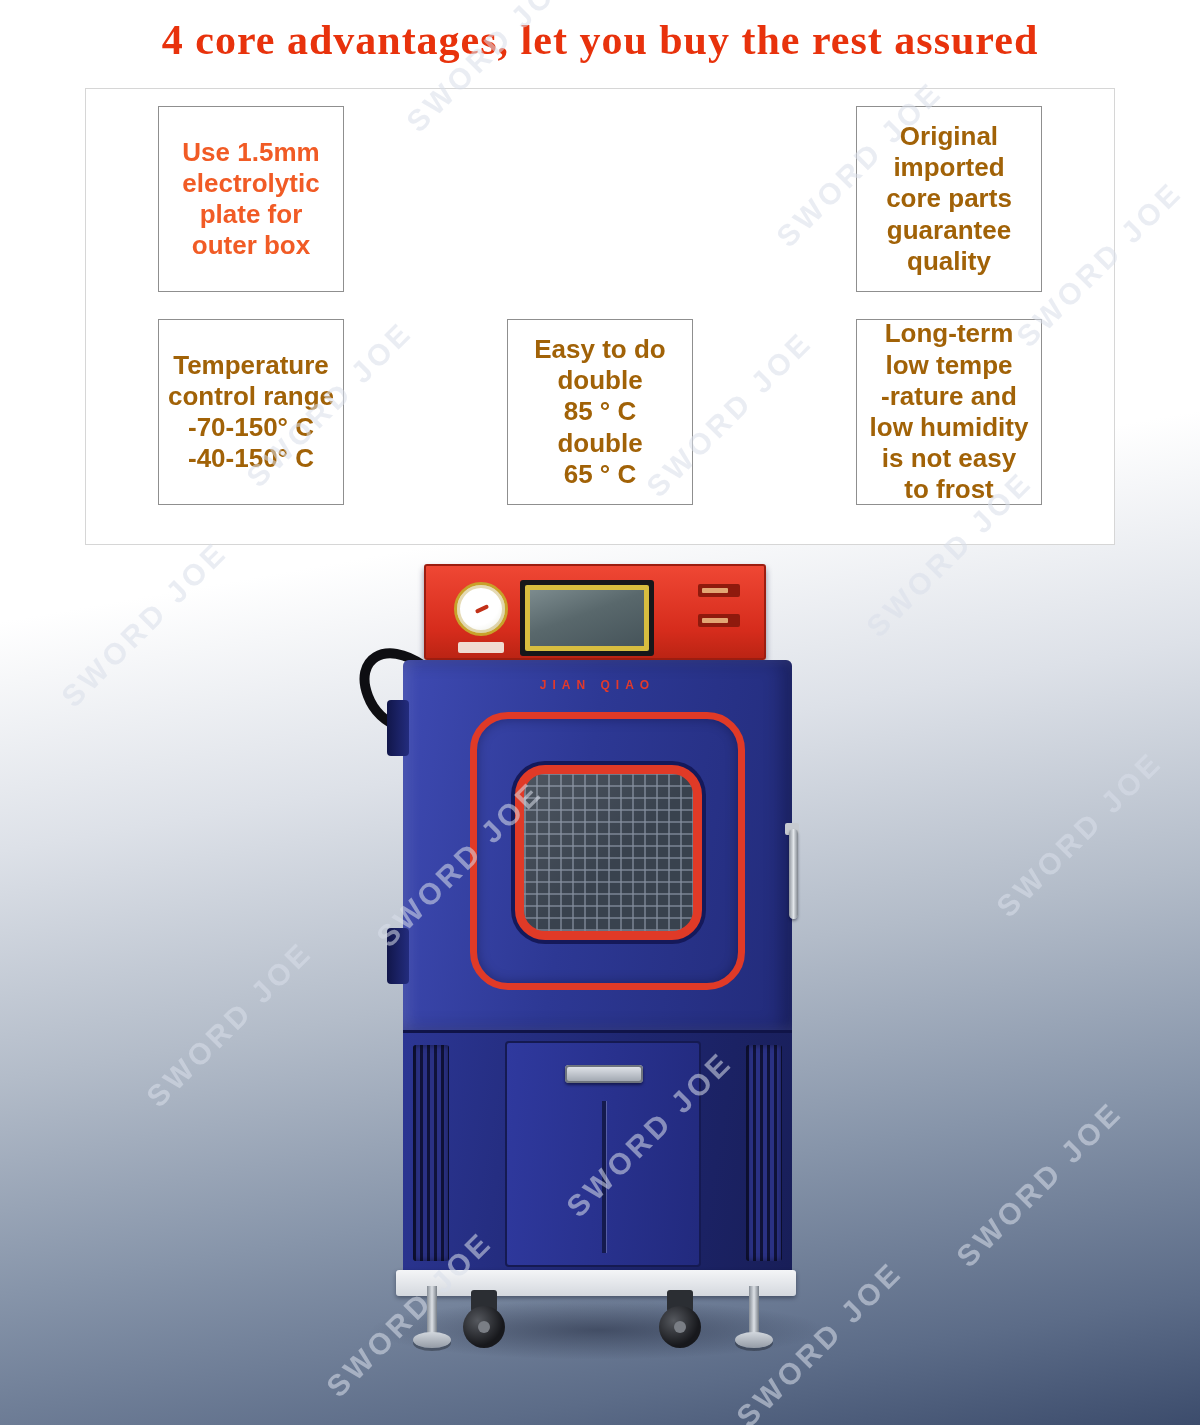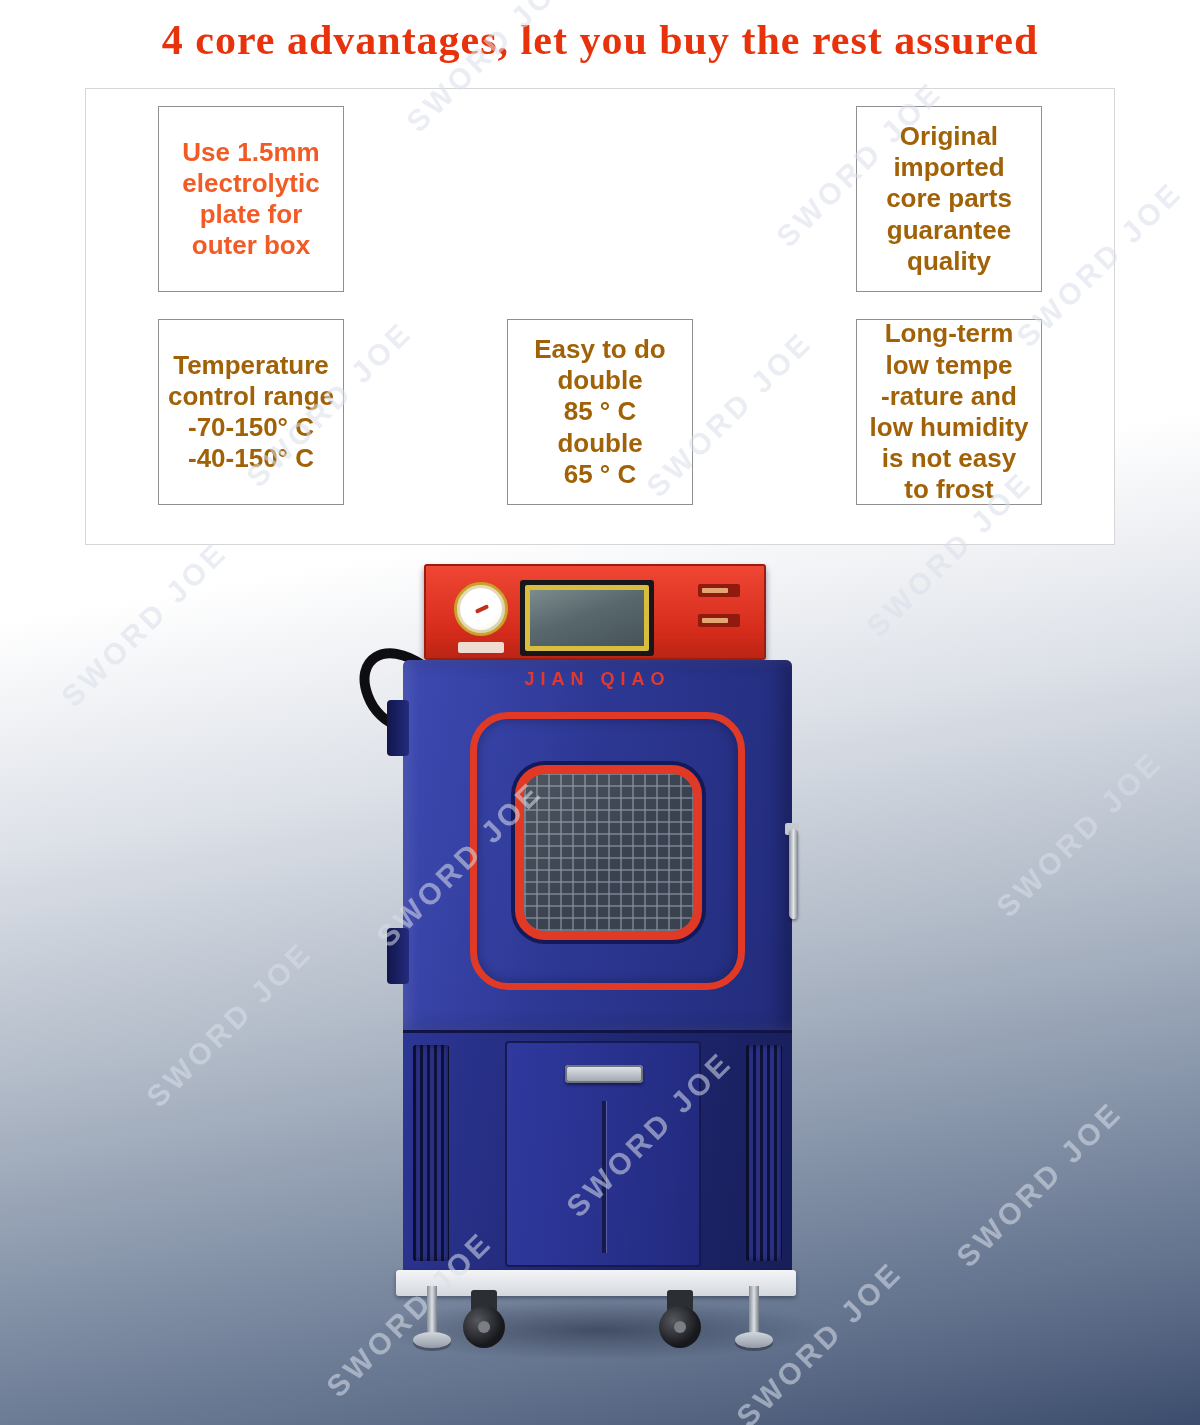--- a/index.html
+++ b/index.html
@@ -90,22 +90,22 @@
   .tag1 { left:272px; top:18px; }
   .tag2 { left:272px; top:48px; }
 
   .body-upper {
     position:absolute; left:5px; top:102px; width:389px; height:370px;
     background:linear-gradient(100deg,#3e4ab2 0%, #2d3894 45%, #222b7a 100%);
     border-radius:6px 6px 0 0;
     box-shadow:inset 6px 0 14px rgba(255,255,255,0.10), inset -10px 0 18px rgba(0,0,20,0.30);
   }
   .brand {
-    position:absolute; top:9px; left:0; width:100%; text-align:center;
-    color:#e4392a; font-weight:700; font-size:18px; letter-spacing:6px;
+    position:absolute; top:18px; left:0; width:100%; text-align:center;
+    color:#e4392a; font-weight:700; font-size:12px; letter-spacing:6px;
   }
   .door-seal {
     position:absolute; left:67px; top:52px; width:275px; height:278px;
     border:7px solid #e03a27; border-radius:38px;
     box-shadow:inset 0 0 12px rgba(0,0,30,0.35);
   }
   .window {
     position:absolute; left:112px; top:105px; width:187px; height:175px;
     border:9px solid #e03a27; border-radius:30px;
     box-shadow:0 0 0 4px #15195a;

